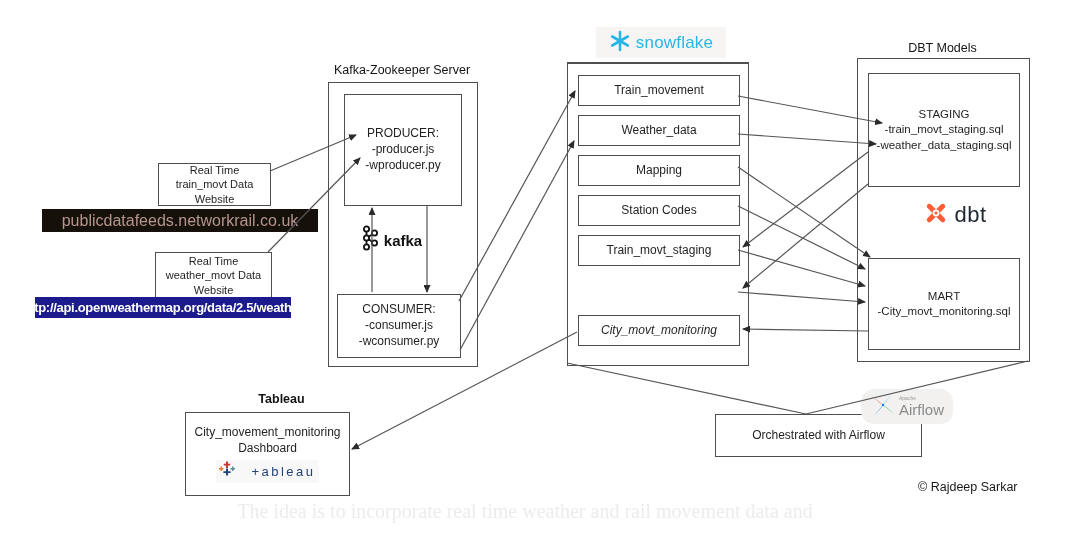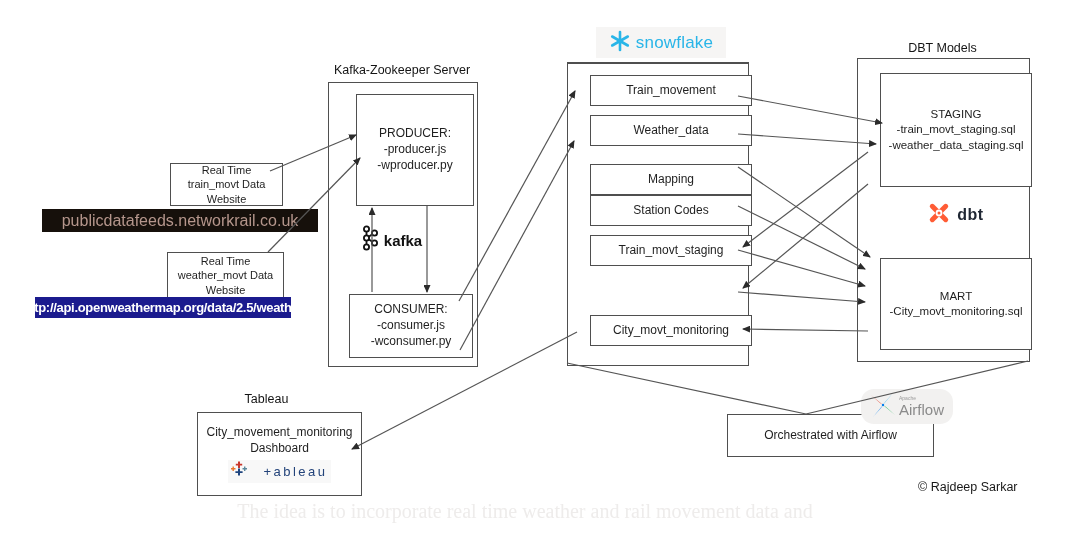--- a/index.html
+++ b/index.html
@@ -3,42 +3,42 @@
 <meta charset="utf-8">
 <style>
   html,body{margin:0;padding:0;background:#fff;}
   #canvas{
     position:relative;width:1091px;height:533px;background:#ffffff;
     font-family:"Liberation Sans", sans-serif;overflow:hidden;
   }
   .box{
     position:absolute;border:1.4px solid #4f4f4f;background:#fff;
     display:flex;flex-direction:column;align-items:center;justify-content:center;
-    text-align:center;font-size:12px;color:#1f1f1f;line-height:1.32;z-index:2;margin-left:12px;
+    text-align:center;font-size:12px;color:#1f1f1f;line-height:1.32;z-index:2;
   }
   .container{
     position:absolute;border:1.6px solid #4f4f4f;background:transparent;z-index:1;
   }
   .sectitle{
     position:absolute;font-size:12.5px;color:#141414;text-align:center;z-index:2;
   }
   .mono-lines div{white-space:nowrap;}
   #edge-layer{position:absolute;left:0;top:0;width:1091px;height:533px;z-index:5;pointer-events:none;}
   .urlbar{
     position:absolute;display:flex;align-items:center;justify-content:center;
     white-space:nowrap;z-index:2;
   }
   .logo-patch{
     position:absolute;display:flex;align-items:center;justify-content:center;
     gap:5px;z-index:3;
   }
   #snowflake-logo{background:#f6f5f4;}
   #snowflake-logo .word{font-size:17px;color:#29b5e8;letter-spacing:0.2px;}
   #kafka-logo .word{font-size:15px;font-weight:600;color:#121212;}
-  #dbt-logo .word{font-size:16px;font-weight:700;color:#1f2733;letter-spacing:0.5px;}
+  #dbt-logo .word{font-size:22px;font-weight:400;color:#1f2733;letter-spacing:0.5px;}
   #airflow-logo{background:#f2f1f0;}
   #airflow-logo .word{font-size:15px;color:#8b8b8b;line-height:1;}
   #airflow-logo .super{font-size:5px;color:#9a9a9a;line-height:1;margin-bottom:1px;}
   #tableau-logo{display:flex;align-items:center;gap:16px;margin-top:4px;background:#f8f8f8;padding:1px 3px;}
   #tableau-logo .word{font-size:13px;color:#23437a;letter-spacing:2.5px;font-weight:500;}
   #faded-caption{
     position:absolute;left:170px;top:500px;width:710px;text-align:center;
     font-family:"Liberation Serif", serif;font-size:20px;color:#eeeceb;z-index:0;
     white-space:nowrap;
   }
@@ -110,24 +110,24 @@
         <rect x="8.6" y="8.6" width="4.8" height="4.8" fill="#29b5e8" transform="rotate(45 11 11)"></rect>
       </svg>
     </span>
     <span class="word">snowflake</span>
   </div>
 
   <div class="container" style="left:567px;top:62px;width:180px;height:301px;border-top-width:2.2px;"></div>
 
   <div class="box" style="left:578px;top:75px;width:160px;height:29px;">Train_movement</div>
   <div class="box" style="left:578px;top:115px;width:160px;height:29px;">Weather_data</div>
-  <div class="box" style="left:578px;top:164px;width:160px;height:29px;">Mapping</div>
+  <div class="box" style="left:578px;top:155px;width:160px;height:29px;">Mapping</div>
   <div class="box" style="left:578px;top:195px;width:160px;height:29px;">Station Codes</div>
   <div class="box" style="left:578px;top:235px;width:160px;height:29px;">Train_movt_staging</div>
-  <div class="box" style="left:578px;top:315px;width:160px;height:29px;">City_movt_monitoring</div>
+  <div class="box" style="left:578px;top:315px;width:160px;height:29px;font-style:italic;">City_movt_monitoring</div>
 
   <div class="sectitle" style="left:857px;top:41px;width:171px;">DBT Models</div>
   <div class="container" style="left:857px;top:58px;width:171px;height:302px;"></div>
 
   <div class="box mono-lines" style="left:868px;top:73px;width:150px;height:112px;font-size:11.5px;">
     <div>STAGING</div>
     <div>-train_movt_staging.sql</div>
     <div>-weather_data_staging.sql</div>
   </div>
 
@@ -143,21 +143,21 @@
       </svg>
     </span>
     <span class="word">dbt</span>
   </div>
 
   <div class="box mono-lines" style="left:868px;top:258px;width:150px;height:90px;font-size:11.5px;">
     <div>MART</div>
     <div>-City_movt_monitoring.sql</div>
   </div>
 
-  <div class="sectitle" style="left:185px;top:392px;width:163px;">Tableau</div>
+  <div class="sectitle" style="left:200px;top:392px;width:163px;font-weight:bold;">Tableau</div>
   <div class="box" style="left:185px;top:412px;width:163px;height:82px;">
     <div>City_movement_monitoring</div>
     <div>Dashboard</div>
     <div id="tableau-logo">
       <span>
         <svg width="16" height="16" viewBox="0 0 16 16">
           <g>
             <path d="M7 1h2v2.4h2.2v1.8H9v2.4H7V5.2H4.8V3.4H7z" fill="#c9372c" transform="translate(0,-0.6)"></path>
             <path d="M7 7h2v2.8h2.6v1.9H9V14H7v-2.3H4.4V9.8H7z" fill="#1f447e" transform="translate(0,0.4)"></path>
             <path d="M1.5 5.5h1.4v1.6h1.6v1.3H2.9V10H1.5V8.4H0V7.1h1.5z" fill="#e8762d"></path>

